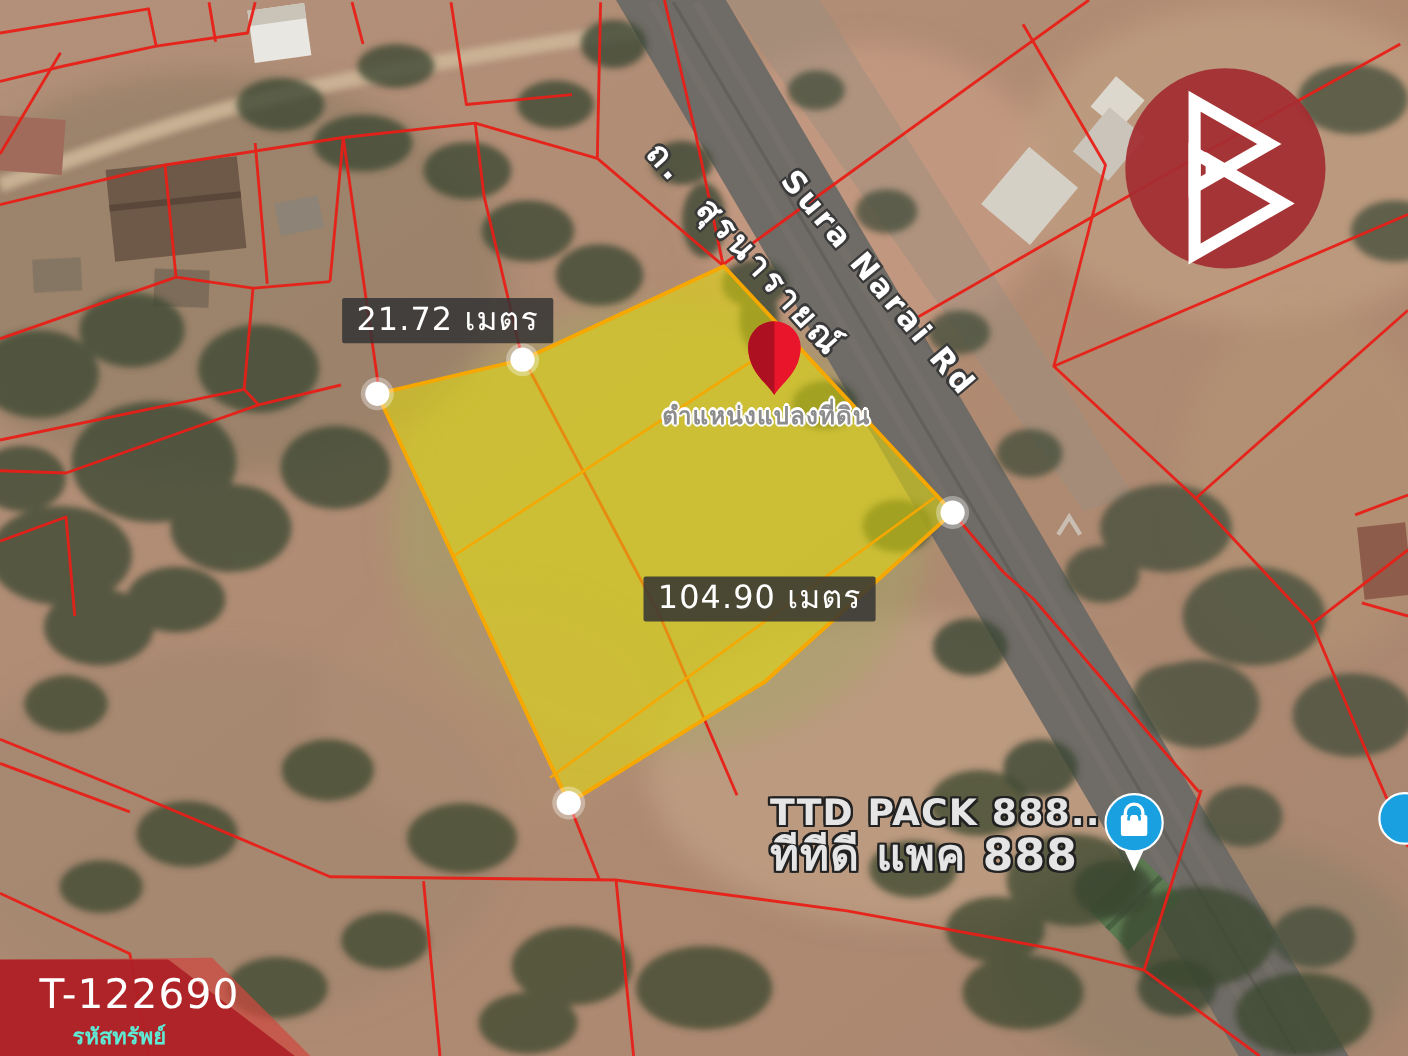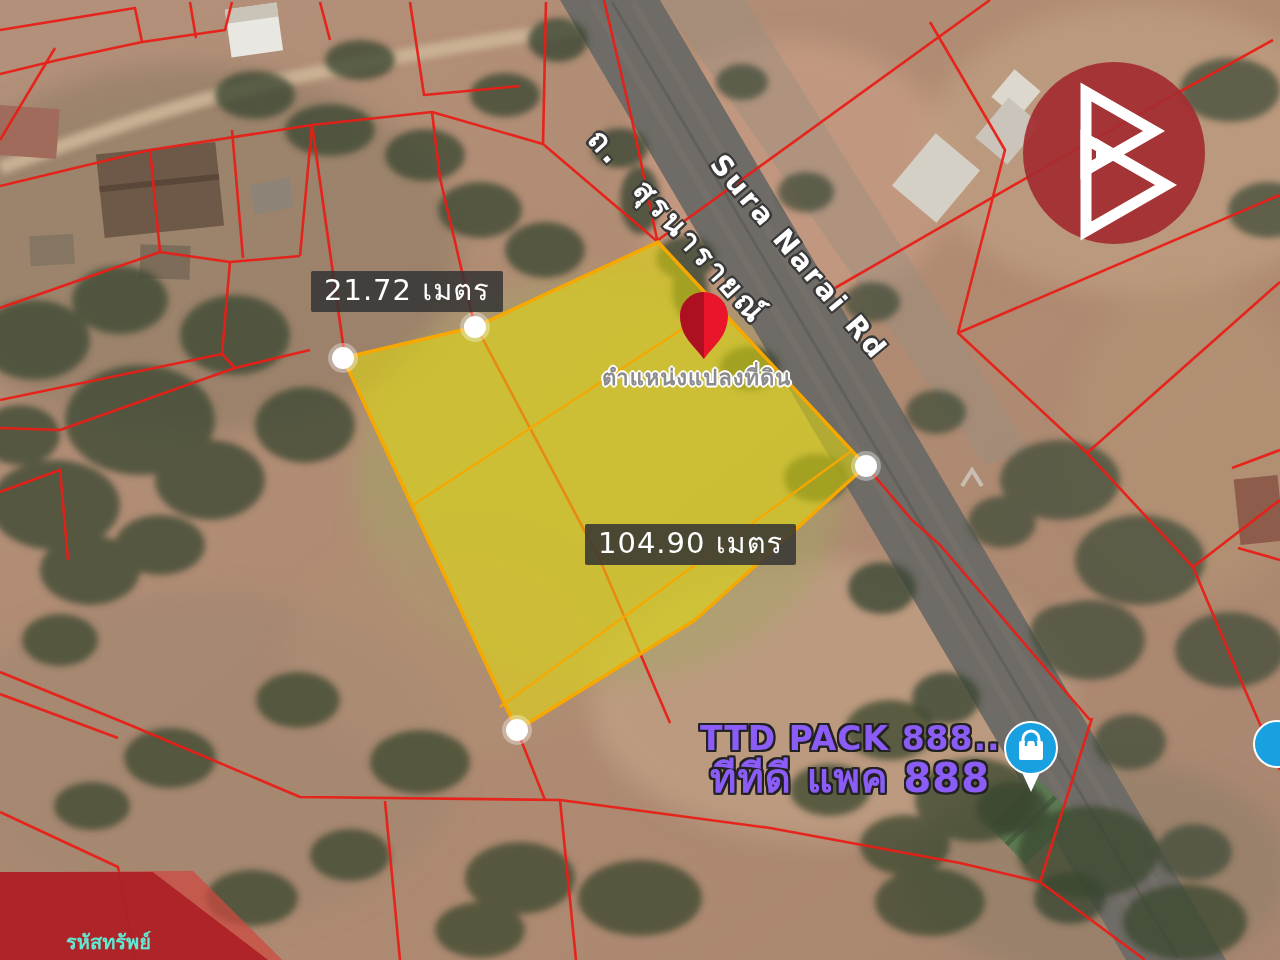--- a/index.html
+++ b/index.html
@@ -20,21 +20,21 @@
   .roadlabel.thai{left:594px;top:110px;font-size:30px;letter-spacing:4px;word-spacing:16px;transform:rotate(48deg);}
   .roadlabel.eng{left:716px;top:142px;font-size:28px;letter-spacing:3px;transform:rotate(50deg);}
 
   
   .geolabel{position:absolute;left:602px;top:360px;font-size:22px;font-weight:bold;
             color:#8c8c8c;letter-spacing:1px;white-space:nowrap;
             text-shadow:-2px 0 0 #fff,2px 0 0 #fff,0 -2px 0 #fff,0 2px 0 #fff,
                         -1px -1px 0 #fff,1px 1px 0 #fff,-1px 1px 0 #fff,1px -1px 0 #fff;text-align:right;}
 
   
-  .poilabel{position:absolute;left:700px;top:722px;width:300px;text-align:center;color:#8b5cf6;
+  .poilabel{position:absolute;left:700px;top:722px;width:300px;text-align:left;color:#e5e5e5;
             font-weight:bold;line-height:1.0;white-space:nowrap;
             text-shadow:-2px 0 0 #222,2px 0 0 #222,0 -2px 0 #222,0 2px 0 #222,
                         -2px -2px 0 #222,2px 2px 0 #222,-2px 2px 0 #222,2px -2px 0 #222;}
   .poilabel .l1{font-size:33px;letter-spacing:1px;}
   .poilabel .l2{font-size:40px;margin-top:3px;letter-spacing:1px;}
 
   
   .ribbon-back{position:absolute;left:0;top:866px;width:288px;height:94px;
                background:rgba(206,74,64,.72);
                clip-path:polygon(0 7%,67% 5%,98% 100%,0 100%);}
@@ -293,20 +293,21 @@
 
   <div class="geolabel">ตำแหน่งแปลงที่ดิน</div>
 
   <div class="poilabel">
     <div class="l1">TTD PACK 888..</div>
     <div class="l2">ทีทีดี แพค 888</div>
   </div>
 
   <div class="ribbon-back"></div>
   <div class="ribbon-front"></div>
+  <div class="ribbon-code">T-122690</div>
   <div class="ribbon-caption">รหัสทรัพย์</div>
 
   <div class="logo">
     <svg width="182" height="182" viewBox="0 0 182 182">
       <g fill="none" stroke="#ffffff" stroke-width="11" stroke-linejoin="miter">
         <path d="M63,30 L131,69 L63,108 Z"></path>
         <path d="M63,77 L143,123 L63,169 Z"></path>
       </g>
       <path d="M73,76 L95,89 L73,102 Z" fill="#ffffff"></path>
     </svg>

